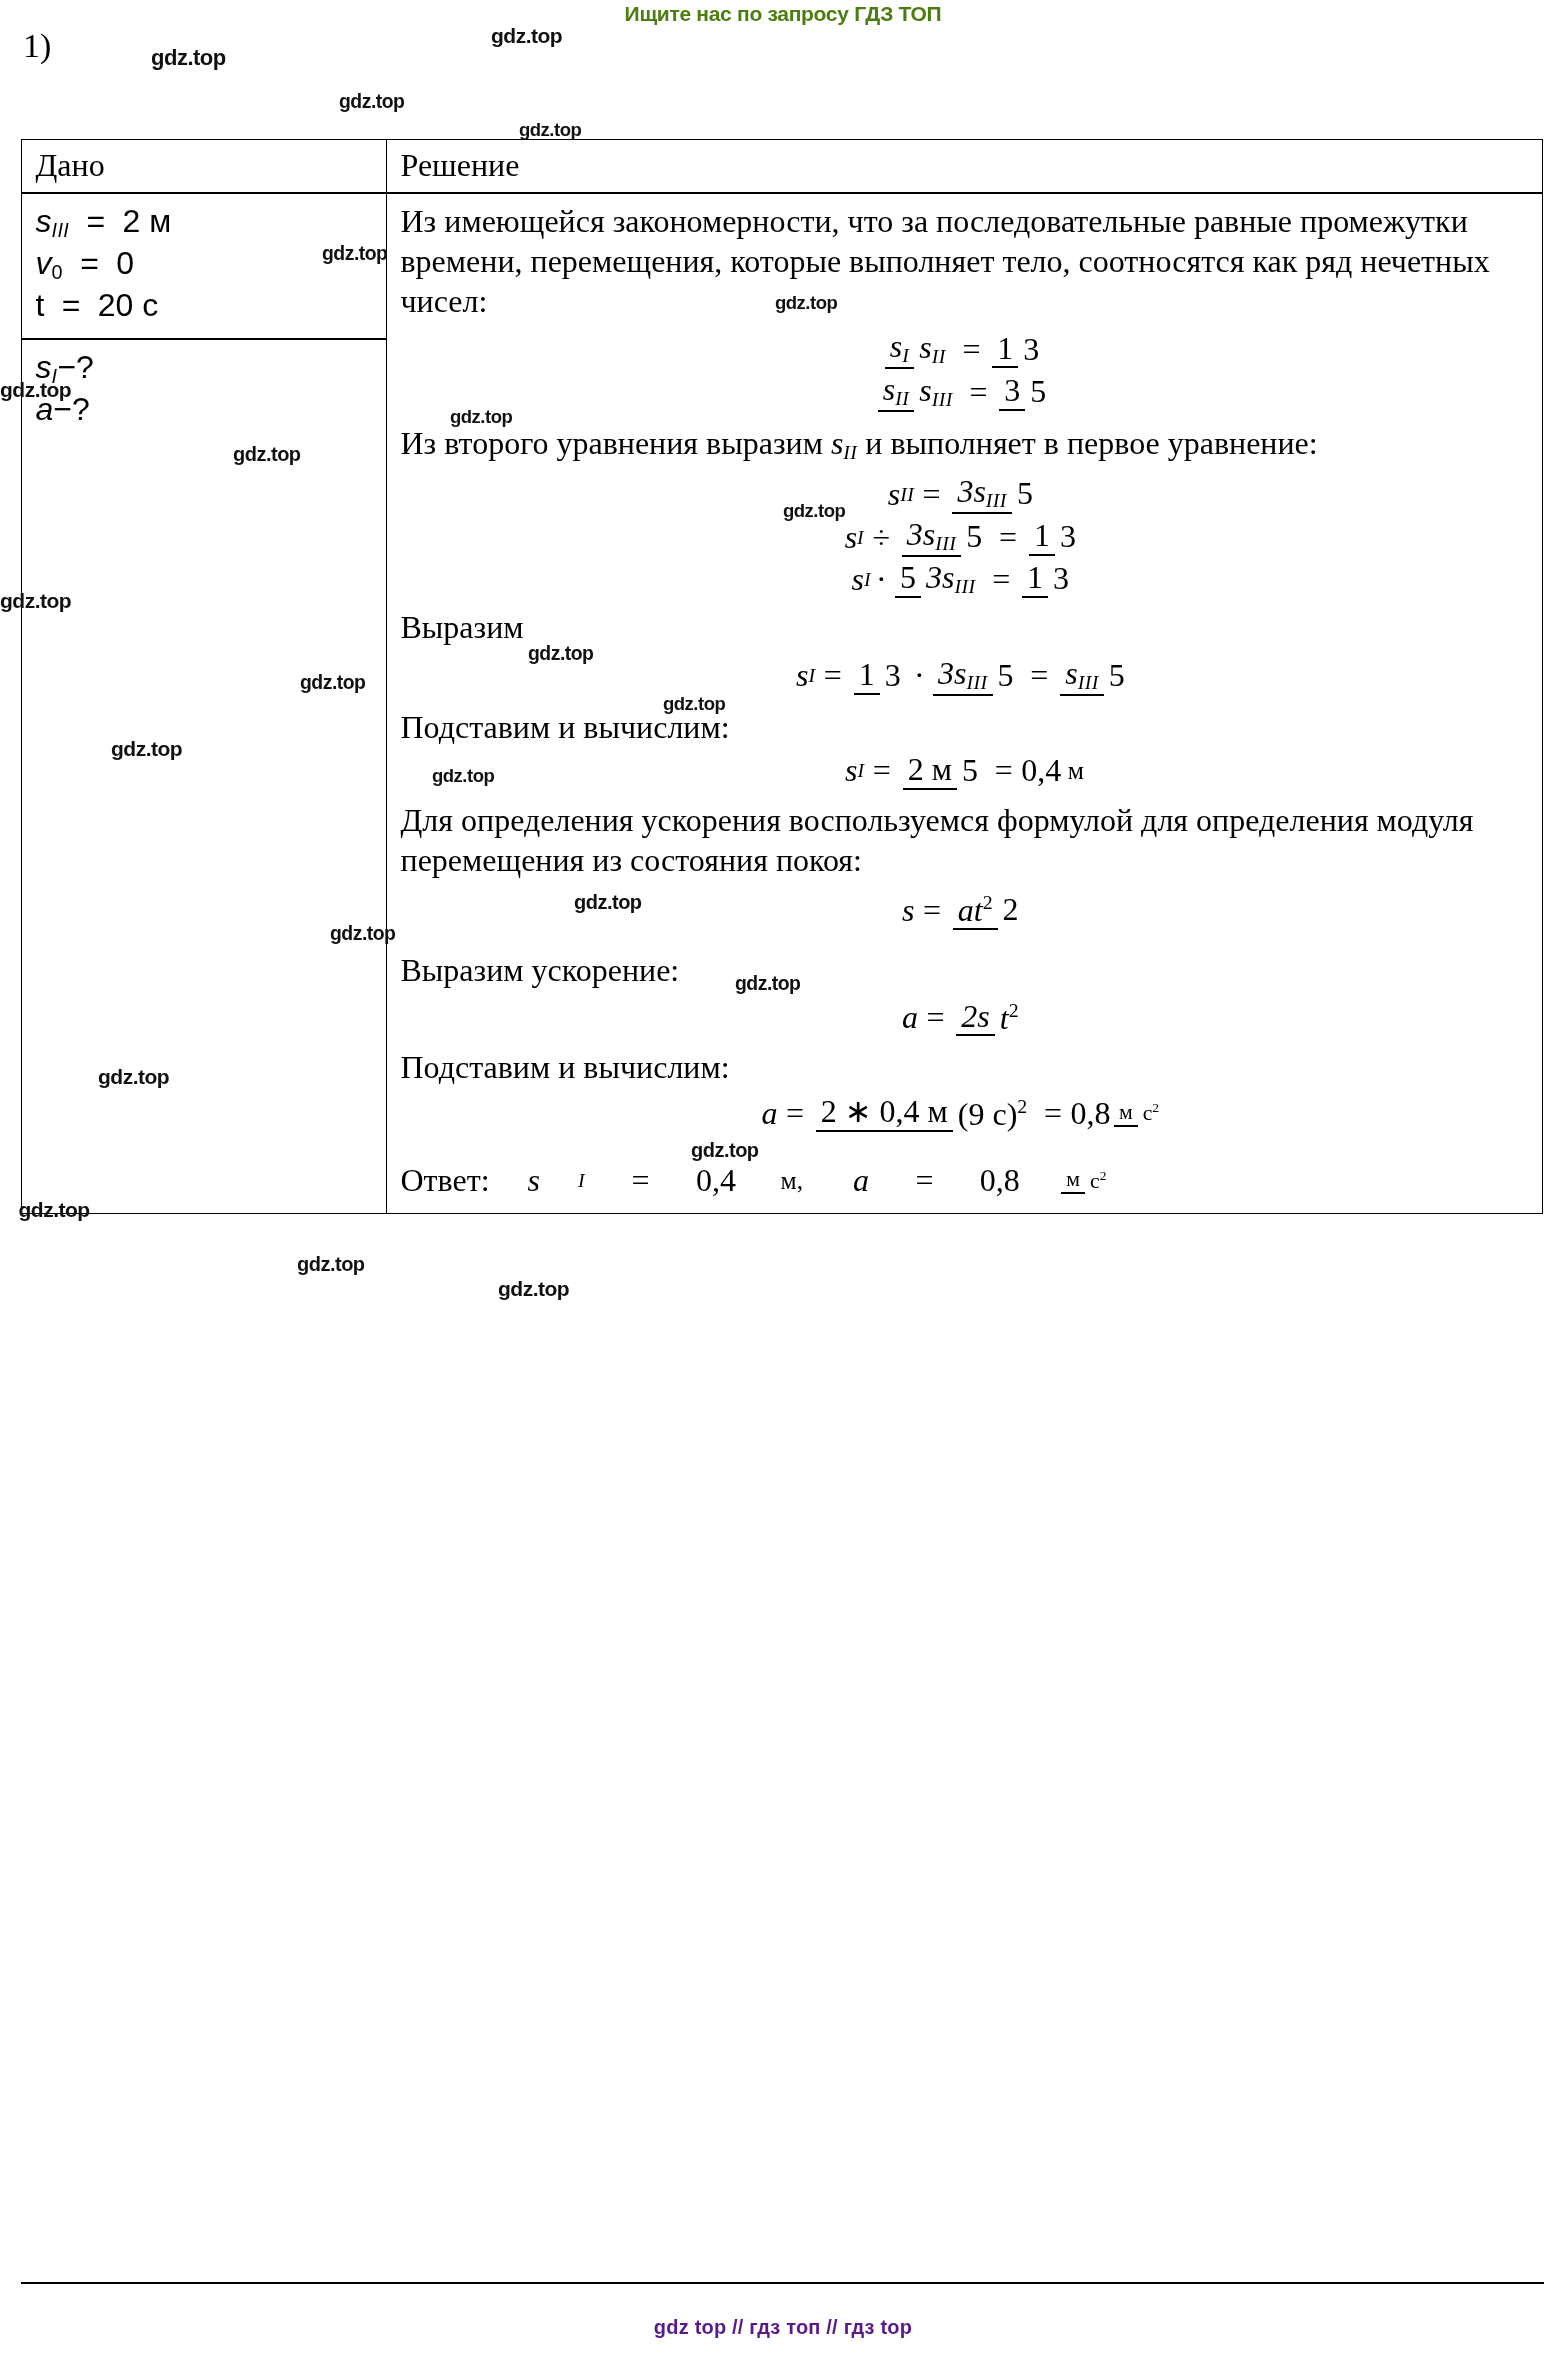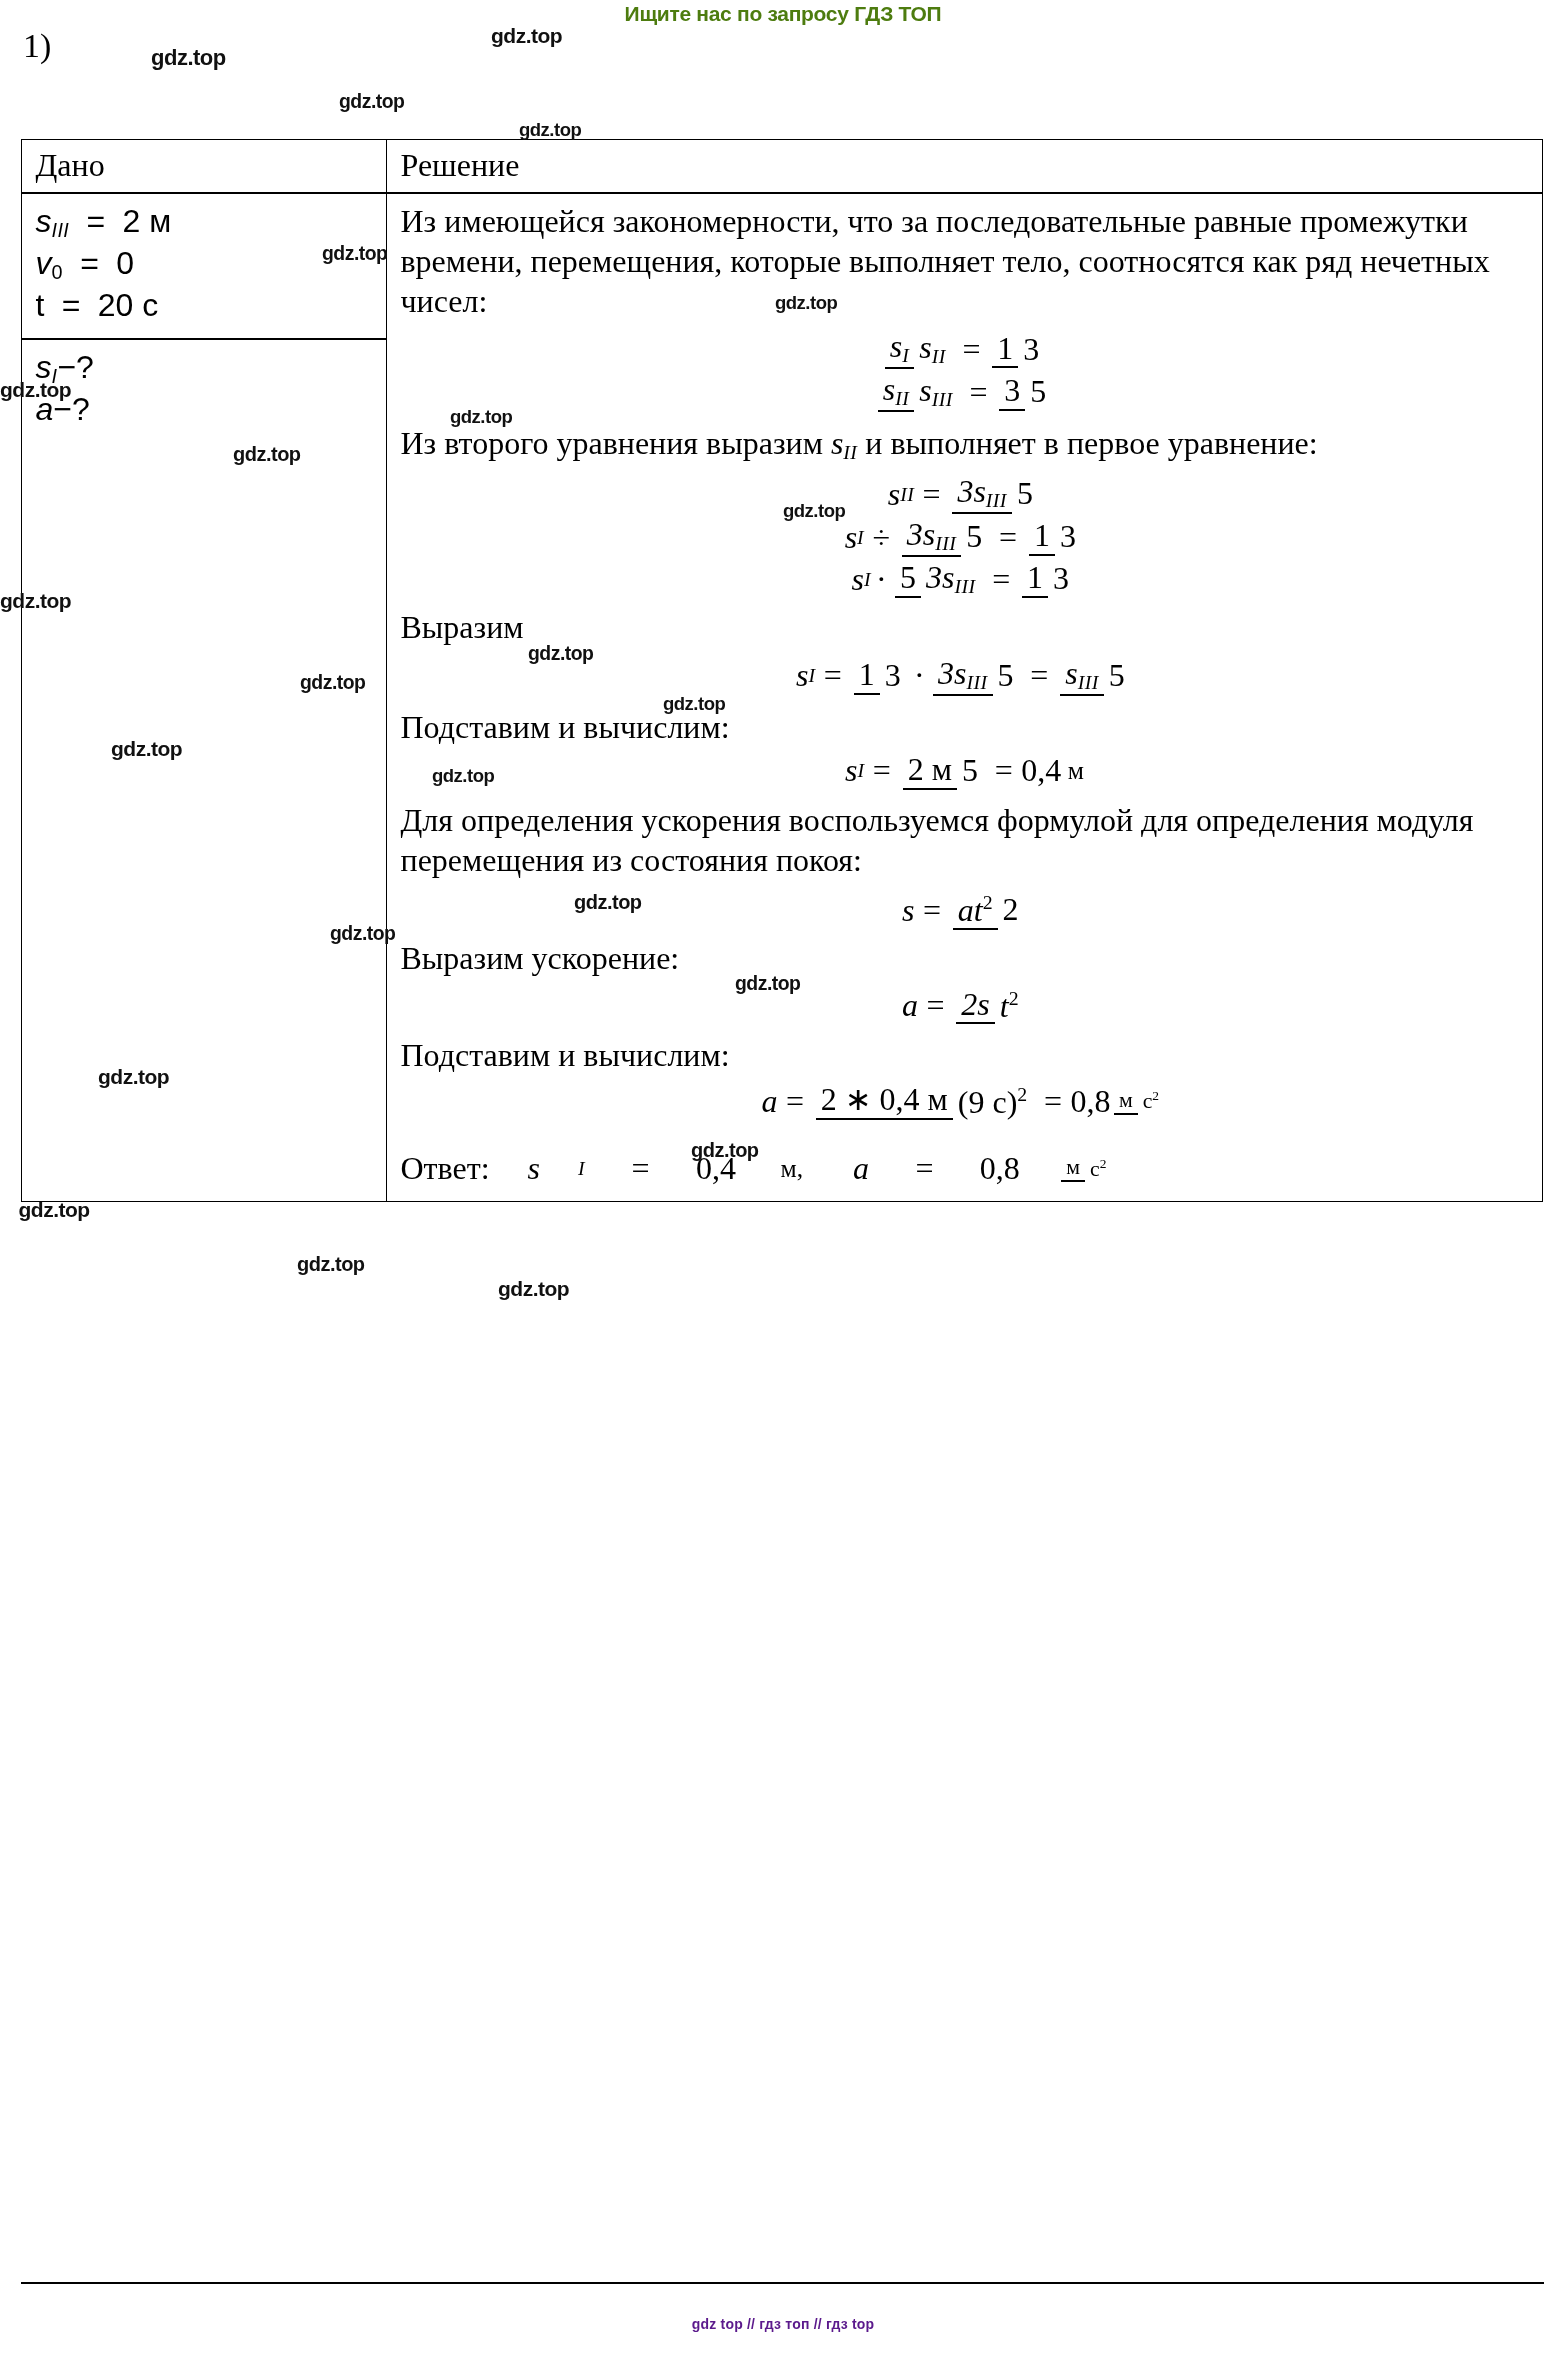--- a/index.html
+++ b/index.html
@@ -155,21 +155,21 @@
     height: 0;
     border-top: 2.5px solid #000;
   }
   .footer-links {
     position: absolute;
     left: 0;
     top: 2316px;
     width: 1566px;
     text-align: center;
     font-family: "Liberation Sans", sans-serif;
-    font-size: 14px;
+    font-size: 20px;
     font-weight: 700;
     color: #5b1a8c;
     letter-spacing: 0.2px;
     white-space: nowrap;
   }
 </style>
 </head>
 <body>
 
 <div class="promo-banner" style="color: #4d7c0f;">Ищите нас по запросу ГДЗ ТОП</div>
@@ -348,21 +348,21 @@
 
         <div class="math-row" style="margin-top:10px;">
           <span class="mi">s</span>
           <span class="mop">=</span>
           <span class="frac">
             <span class="num"><span class="mi">at</span><span class="sup">2</span></span>
             <span class="den mn">2</span>
           </span>
         </div>
 
-        <div class="para" style="margin-top:9px;font-family:Liberation Serif, serif;">Выразим ускорение:</div>
+        <div class="para" style="margin-top:21px;font-family:Liberation Serif, serif;">Выразим ускорение:</div>
 
         <div class="math-row" style="margin-top:8.4px;">
           <span class="mi">a</span>
           <span class="mop">=</span>
           <span class="frac">
             <span class="num mi">2s</span>
             <span class="den"><span class="mi">t</span><span class="sup">2</span></span>
           </span>
         </div>
 

